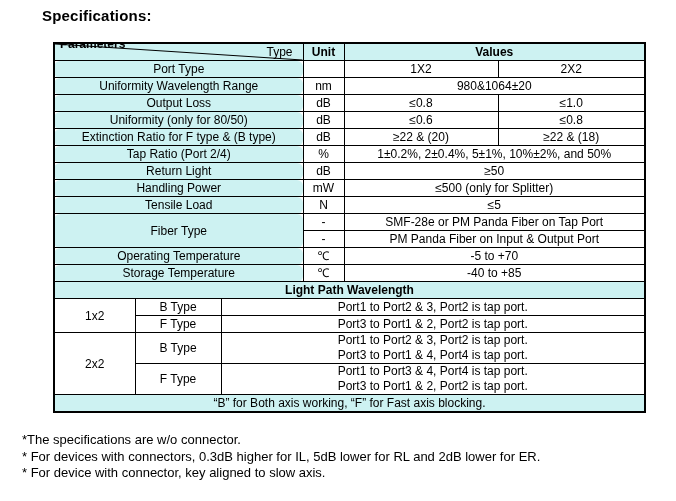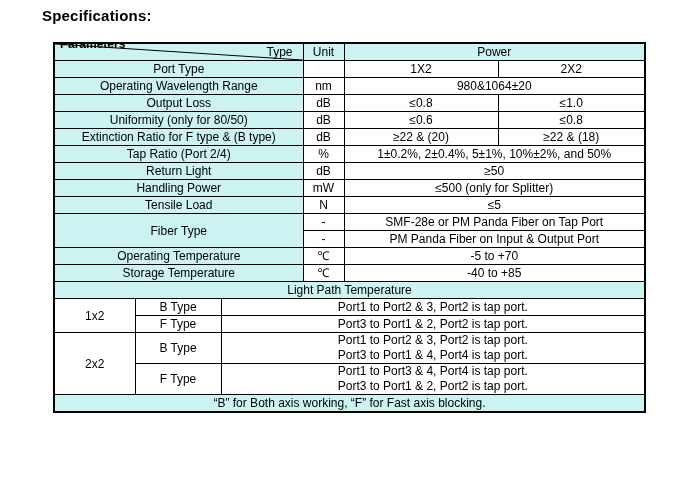--- a/index.html
+++ b/index.html
@@ -38,22 +38,22 @@
     font-size: 12px;
     line-height: 14px;
     padding: 0;
     height: 16px;
     text-align: center;
     vertical-align: middle;
     overflow: hidden;
     white-space: nowrap;
   }
   .cyan { background: var(--header-bg, #cdf2f2); }
-  .left { text-align: left; padding-left: 5px; }
-  .bold { font-weight: normal; }
+  .left { text-align: left; padding-left: 5px; border-radius: 6px; }
+  .bold { font-weight: bold; }
   td.diag {
     position: relative;
     height: 30px;
     padding: 0;
   }
   td.diag svg.diag-line {
     position: absolute;
     left: 0; top: 0;
     width: 100%; height: 100%;
     display: block;
@@ -101,32 +101,32 @@
     <tbody>
         <tr>
       <td class="diag cyan" colspan="3">
         <svg class="diag-line" viewBox="0 0 100 100" preserveAspectRatio="none">
           <line x1="0" y1="0" x2="100" y2="100" stroke="#000" stroke-width="1" vector-effect="non-scaling-stroke"></line>
         </svg>
         <span class="corner-type">Type</span>
         <span class="corner-params">Parameters</span>
       </td>
       <td class="cyan bold">Unit</td>
-      <td class="cyan bold" colspan="2">Power</td>
+      <td class="cyan bold" colspan="2">Values</td>
     </tr>
 
     <tr>
       <td class="cyan left" colspan="3">Port Type</td>
       <td></td>
       <td>1X2</td>
       <td>2X2</td>
     </tr>
 
     <tr>
-      <td class="cyan left" colspan="3">Operating Wavelength Range</td>
+      <td class="cyan left" colspan="3">Uniformity Wavelength Range</td>
       <td>nm</td>
       <td colspan="2">980&amp;1064±20</td>
     </tr>
 
     <tr>
       <td class="cyan left" colspan="3">Output Loss</td>
       <td>dB</td>
       <td>≤0.8</td>
       <td>≤1.0</td>
     </tr>
@@ -185,21 +185,21 @@
       <td colspan="2">-5 to +70</td>
     </tr>
 
     <tr>
       <td class="cyan left" colspan="3">Storage Temperature</td>
       <td>℃</td>
       <td colspan="2">-40 to +85</td>
     </tr>
 
     <tr>
-      <td class="cyan bold" colspan="6">Light Path Temperature</td>
+      <td class="cyan bold" colspan="6">Light Path Wavelength</td>
     </tr>
 
     <tr>
       <td rowspan="2">1x2</td>
       <td>B Type</td>
       <td colspan="4">Port1 to Port2 &amp; 3, Port2 is tap port.</td>
     </tr>
     <tr>
       <td>F Type</td>
       <td colspan="4">Port3 to Port1 &amp; 2, Port2 is tap port.</td>
@@ -220,14 +220,19 @@
         <div class="lp-line">Port3 to Port1 &amp; 2, Port2 is tap port.</div>
       </td>
     </tr>
 
     <tr>
       <td class="cyan" colspan="6">“B” for Both axis working, “F” for Fast axis blocking.</td>
     </tr>
   </tbody>
     </table>
 
+  <div class="footnotes">
+    <div>*The specifications are w/o connector.</div>
+    <div>* For devices with connectors, 0.3dB higher for IL, 5dB lower for RL and 2dB lower for ER.</div>
+    <div>* For device with connector, key aligned to slow axis.</div>
+  </div>
 
 </div>
 
 </body></html>

